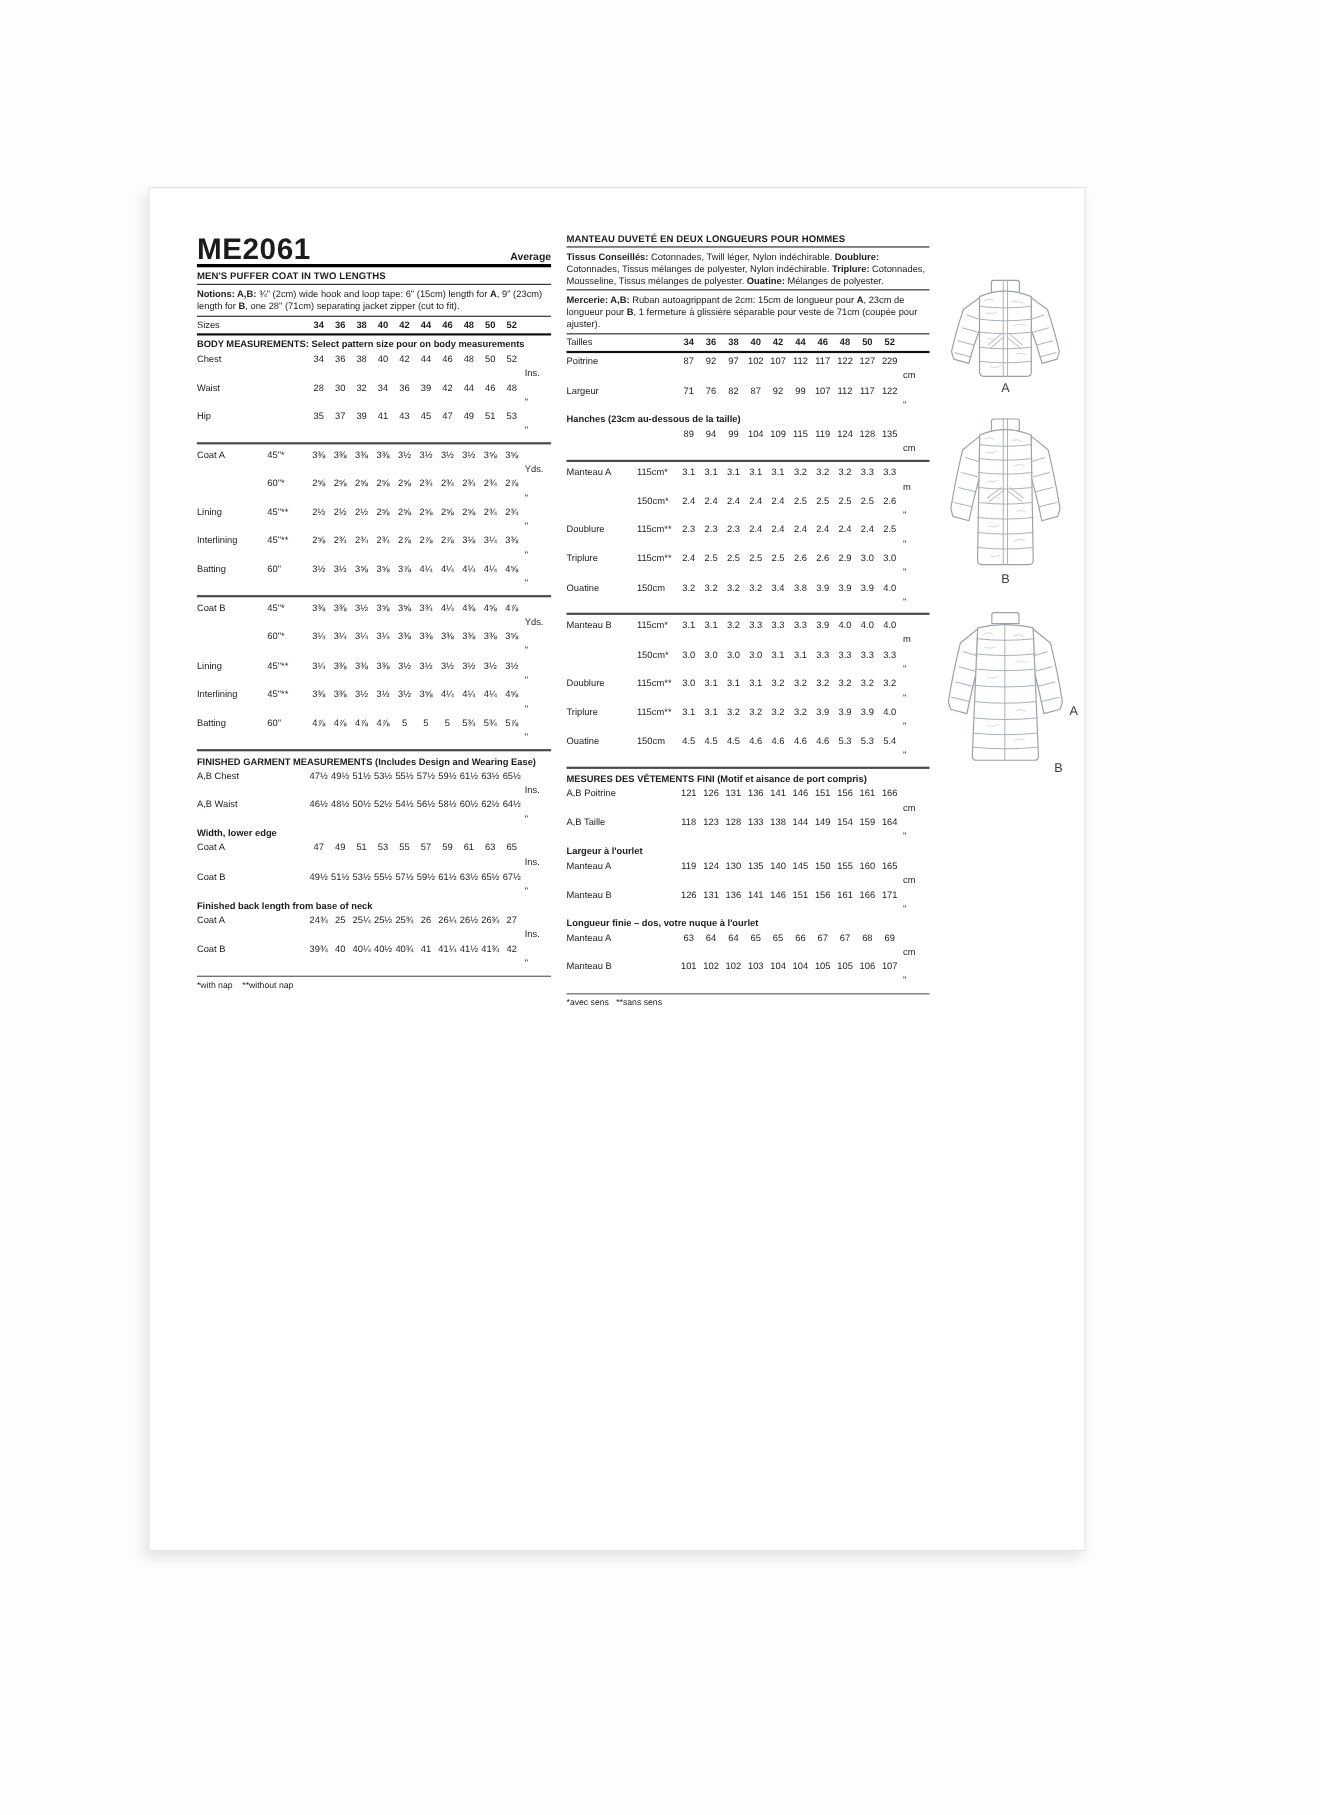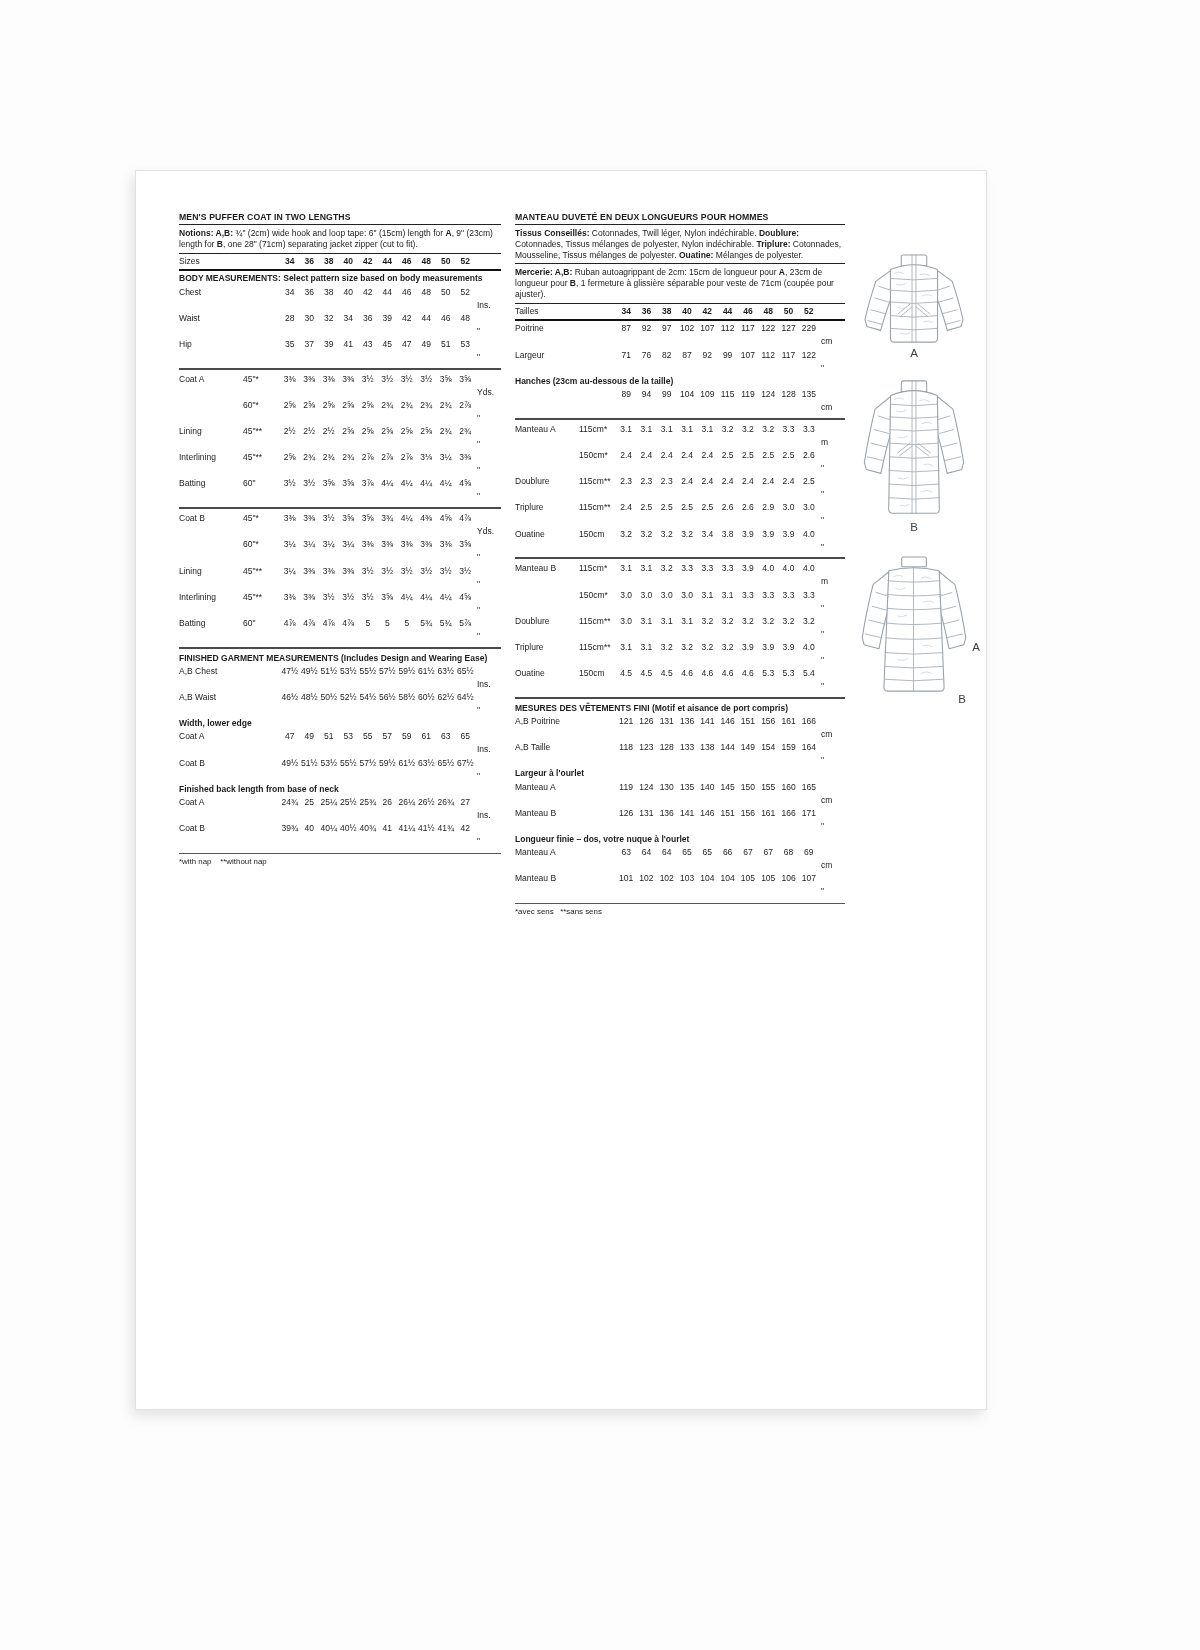--- a/index.html
+++ b/index.html
@@ -39,41 +39,45 @@
   .jl{stroke:#a7afb6;stroke-width:0.9;fill:none;stroke-linecap:round;}
   .js{stroke:#ccd2d7;stroke-width:0.8;fill:none;stroke-linecap:round;}
 </style>
 </head>
 <body>
 
 <div class="sheet">
   <div class="content">
 
     <div class="col-en">
+      <div class="hdr">
+        <span class="code">ME2061</span>
+        <span class="diff">Average</span>
+      </div>
       <div class="titlebar">MEN'S PUFFER COAT IN TWO LENGTHS</div>
       <div class="para"><b>Notions: A,B: </b>¾" (2cm) wide hook and loop tape: 6" (15cm) length for <b>A</b>, 9" (23cm) length for <b>B</b>, one 28" (71cm) separating jacket zipper (cut to fit).</div>
       <div class="tbl t-sizes">
           <div class="trow">
             <span class="tlab">Sizes</span>
             <span class="tsubc"></span>
             <span class="tval">34</span>
             <span class="tval">36</span>
             <span class="tval">38</span>
             <span class="tval">40</span>
             <span class="tval">42</span>
             <span class="tval">44</span>
             <span class="tval">46</span>
             <span class="tval">48</span>
             <span class="tval">50</span>
             <span class="tval">52</span>
             <span class="tunit"></span>
           </div>
         </div>
       <div class="tbl">
-          <div class="thead">BODY MEASUREMENTS: Select pattern size based on body measurements</div>
+          <div class="thead">BODY MEASUREMENTS: Select pattern size pour on body measurements</div>
           <div class="trow">
             <span class="tlab">Chest</span>
             <span class="tsubc"></span>
             <span class="tval">34</span>
             <span class="tval">36</span>
             <span class="tval">38</span>
             <span class="tval">40</span>
             <span class="tval">42</span>
             <span class="tval">44</span>
             <span class="tval">46</span>

